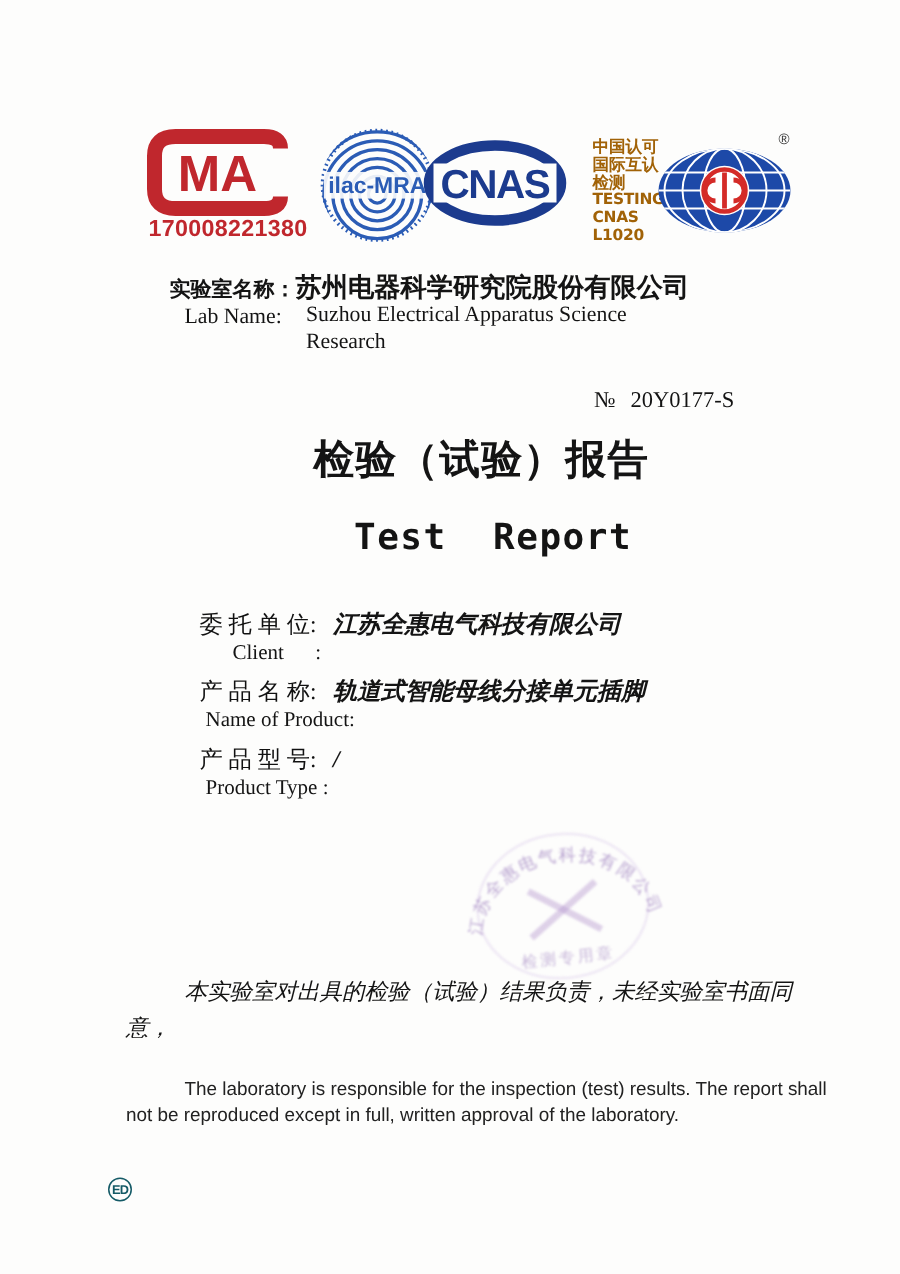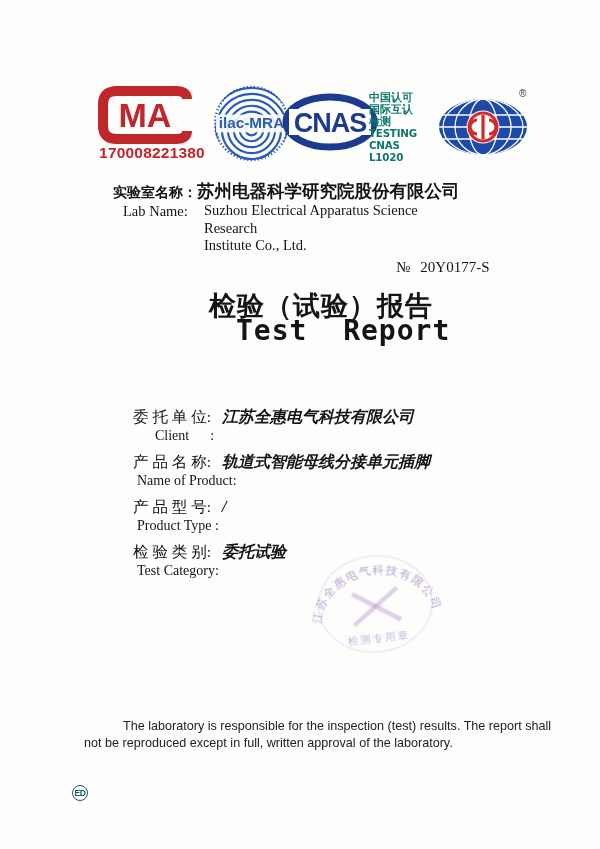--- a/index.html
+++ b/index.html
@@ -10,22 +10,22 @@
   .abs{position:absolute;}
   .pre{white-space:pre;}
 
   
   #cma-wrap{left:97px;top:86px;width:112px;height:78px;}
   #cma-number{position:absolute;left:-4px;top:58px;width:118px;text-align:center;
     font-family:"Liberation Sans",sans-serif;font-weight:bold;font-size:15.5px;
     color:#c0272d;letter-spacing:0.2px;}
   #ilac-wrap{left:212px;top:84px;width:79px;height:79px;}
   #cnas-wrap{left:281px;top:92px;width:98px;height:62px;}
-  #accred{left:369px;top:92px;width:64px;font-family:"DejaVu Sans",sans-serif;
-    font-weight:bold;color:#0f766e;}
+  #accred{left:395px;top:92px;width:64px;font-family:"DejaVu Sans",sans-serif;
+    font-weight:bold;color:#a16207;}
   #accred .cn-line{font-size:11px;line-height:12px;}
   #accred .en-line{font-size:10.3px;line-height:11.8px;letter-spacing:-0.2px;}
   #globe-wrap{left:437px;top:96px;width:94px;height:62px;}
   #globe-reg{left:519px;top:88px;font-size:10px;color:#333;
     font-family:"Liberation Sans",sans-serif;}
 
   
   #lab-cn{left:113px;top:179px;font-weight:bold;white-space:nowrap;
     font-family:"DejaVu Sans",sans-serif;}
   #lab-cn .lab-label{font-size:14px;}
@@ -33,21 +33,21 @@
   #lab-en-label{left:123px;top:203px;font-size:14.5px;text-align:center;}
   #lab-en-value{left:204px;top:202px;width:270px;font-size:14.5px;line-height:17.5px;}
 
   
   #report-no{left:396px;top:259px;font-size:15px;}
   #report-no .no-prefix{margin-right:10px;}
 
   
   #title-cn{left:209px;top:288px;font-size:27px;font-weight:bold;letter-spacing:1px;
     font-family:"DejaVu Sans",sans-serif;white-space:nowrap;}
-  #title-en{left:236px;top:314px;font-size:28px;font-weight:bold;
+  #title-en{left:236px;top:344px;font-size:24px;font-weight:bold;
     font-family:"DejaVu Sans Mono",monospace;white-space:pre;letter-spacing:1px;}
 
   
   #fields{left:133px;top:406px;width:430px;}
   .field{margin-bottom:7px;}
   .field-cn-line{display:flex;align-items:baseline;}
   .f-label{width:89px;flex:none;font-size:15.5px;line-height:21px;color:#111;}
   .f-value{font-size:16px;line-height:21px;font-style:italic;font-weight:600;
     white-space:nowrap;}
   .f-en{font-size:14px;line-height:17px;margin-left:4px;}
@@ -144,21 +144,20 @@
   </svg>
 </div>
 <div class="abs" id="globe-reg">®</div>
 
 <div class="abs" id="lab-cn">
   <span class="lab-label">实验室名称：</span><span class="lab-value">苏州电器科学研究院股份有限公司</span>
 </div>
 <div class="abs" id="lab-en-label">Lab Name:</div>
 <div class="abs" id="lab-en-value">
   <div>Suzhou Electrical Apparatus Science Research</div>
-  <div>Institute Co., Ltd.</div>
 </div>
 
 <div class="abs" id="report-no">
   <span class="no-prefix">№</span><span>20Y0177-S</span>
 </div>
 
 <div class="abs" id="title-cn">检验（试验）报告</div>
 <div class="abs" id="title-en">Test  Report</div>
 
 <div class="abs" id="fields">
@@ -180,46 +179,40 @@
   </div>
 
   <div class="field">
     <div class="field-cn-line">
       <span class="f-label">产 品 型 号:</span>
       <span class="f-value">/</span>
     </div>
     <div class="f-en">Product Type :</div>
   </div>
 
-  <div class="field">
-    <div class="field-cn-line">
-      <span class="f-label">检 验 类 别:</span>
-      <span class="f-value">委托试验</span>
-    </div>
-    <div class="f-en">Test Category:</div>
-  </div>
 
 </div>
 
 <div class="abs" id="stamp">
   <svg width="140" height="110" viewBox="0 0 140 110">
     <defs>
       <path id="stampArc" d="M 14 72 A 57 48 0 0 1 127 68" fill="none"></path>
     </defs>
     <ellipse cx="70" cy="58" rx="57" ry="48" fill="none" stroke="#c4aede" stroke-opacity="0.28" stroke-width="1.5"></ellipse>
     <line x1="48" y1="46" x2="94" y2="76" stroke="#b79cd0" stroke-opacity="0.45" stroke-width="4.5"></line>
     <line x1="93" y1="44" x2="47" y2="77" stroke="#b79cd0" stroke-opacity="0.45" stroke-width="4.5"></line>
     <text font-size="11.5" fill="#a286c2" fill-opacity="0.75" letter-spacing="1.5" font-family="Liberation Serif, serif">
       <textPath href="#stampArc">江苏全惠电气科技有限公司</textPath>
     </text>
     <text x="70" y="96" text-anchor="middle" font-size="10.5" fill="#a286c2" fill-opacity="0.6" letter-spacing="2" font-family="Liberation Serif, serif">检测专用章</text>
   </svg>
 </div>
 
 <div class="abs" id="disc-cn">
+  <div class="indent">本实验室对出具的检验（试验）结果负责，未经实验室书面同意，</div>
 </div>
 
 <div class="abs" id="disc-en">
   <div class="indent">The laboratory is responsible for the inspection (test) results. The report shall</div>
   <div>not be reproduced except in full, written approval of the laboratory.</div>
 </div>
 
 <div class="abs" id="corner-mark">ED</div>
 
 </body></html>

